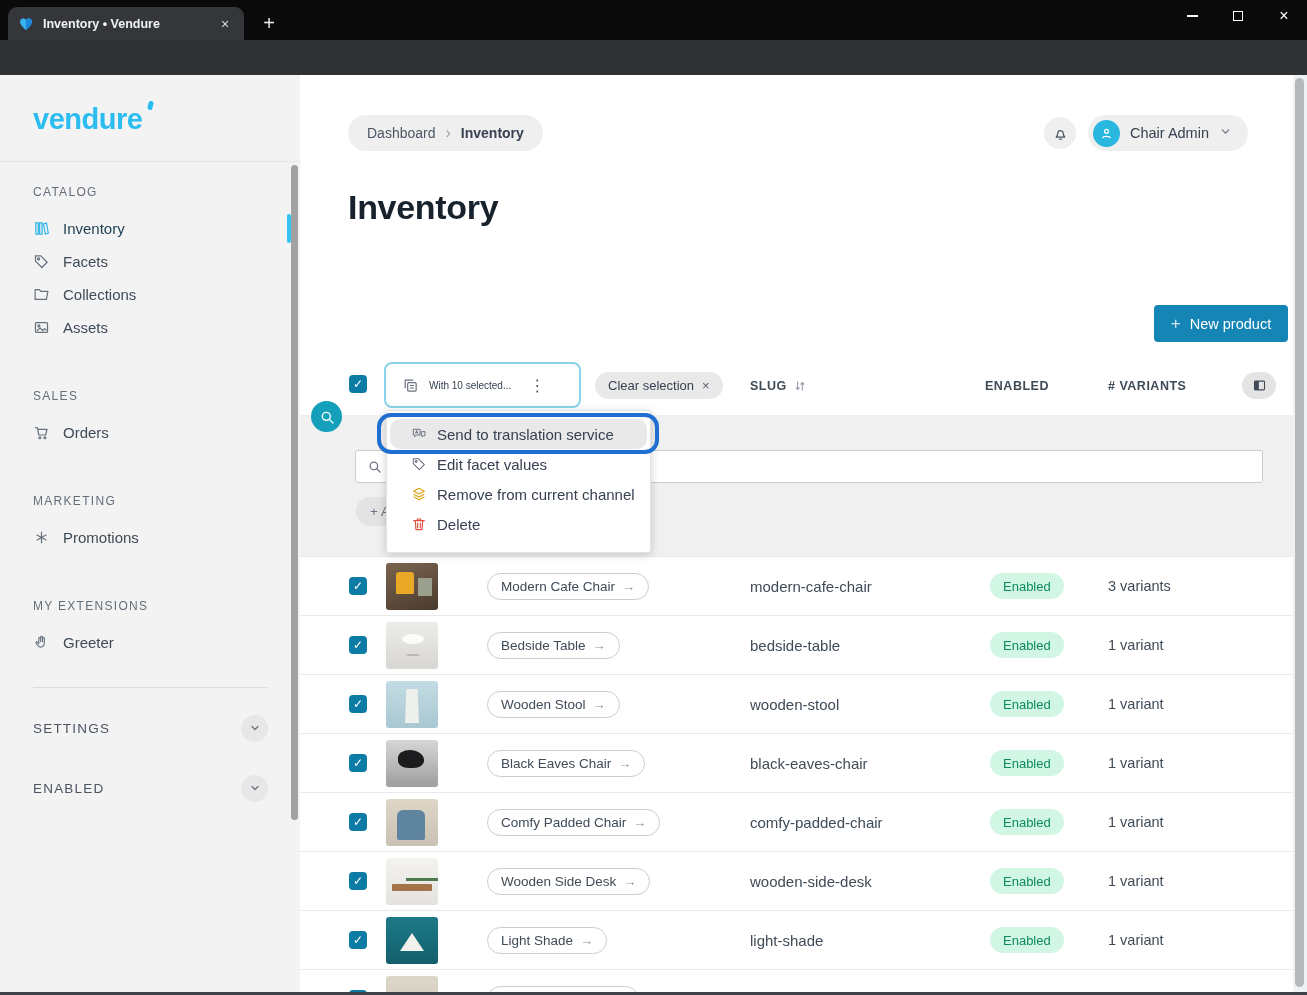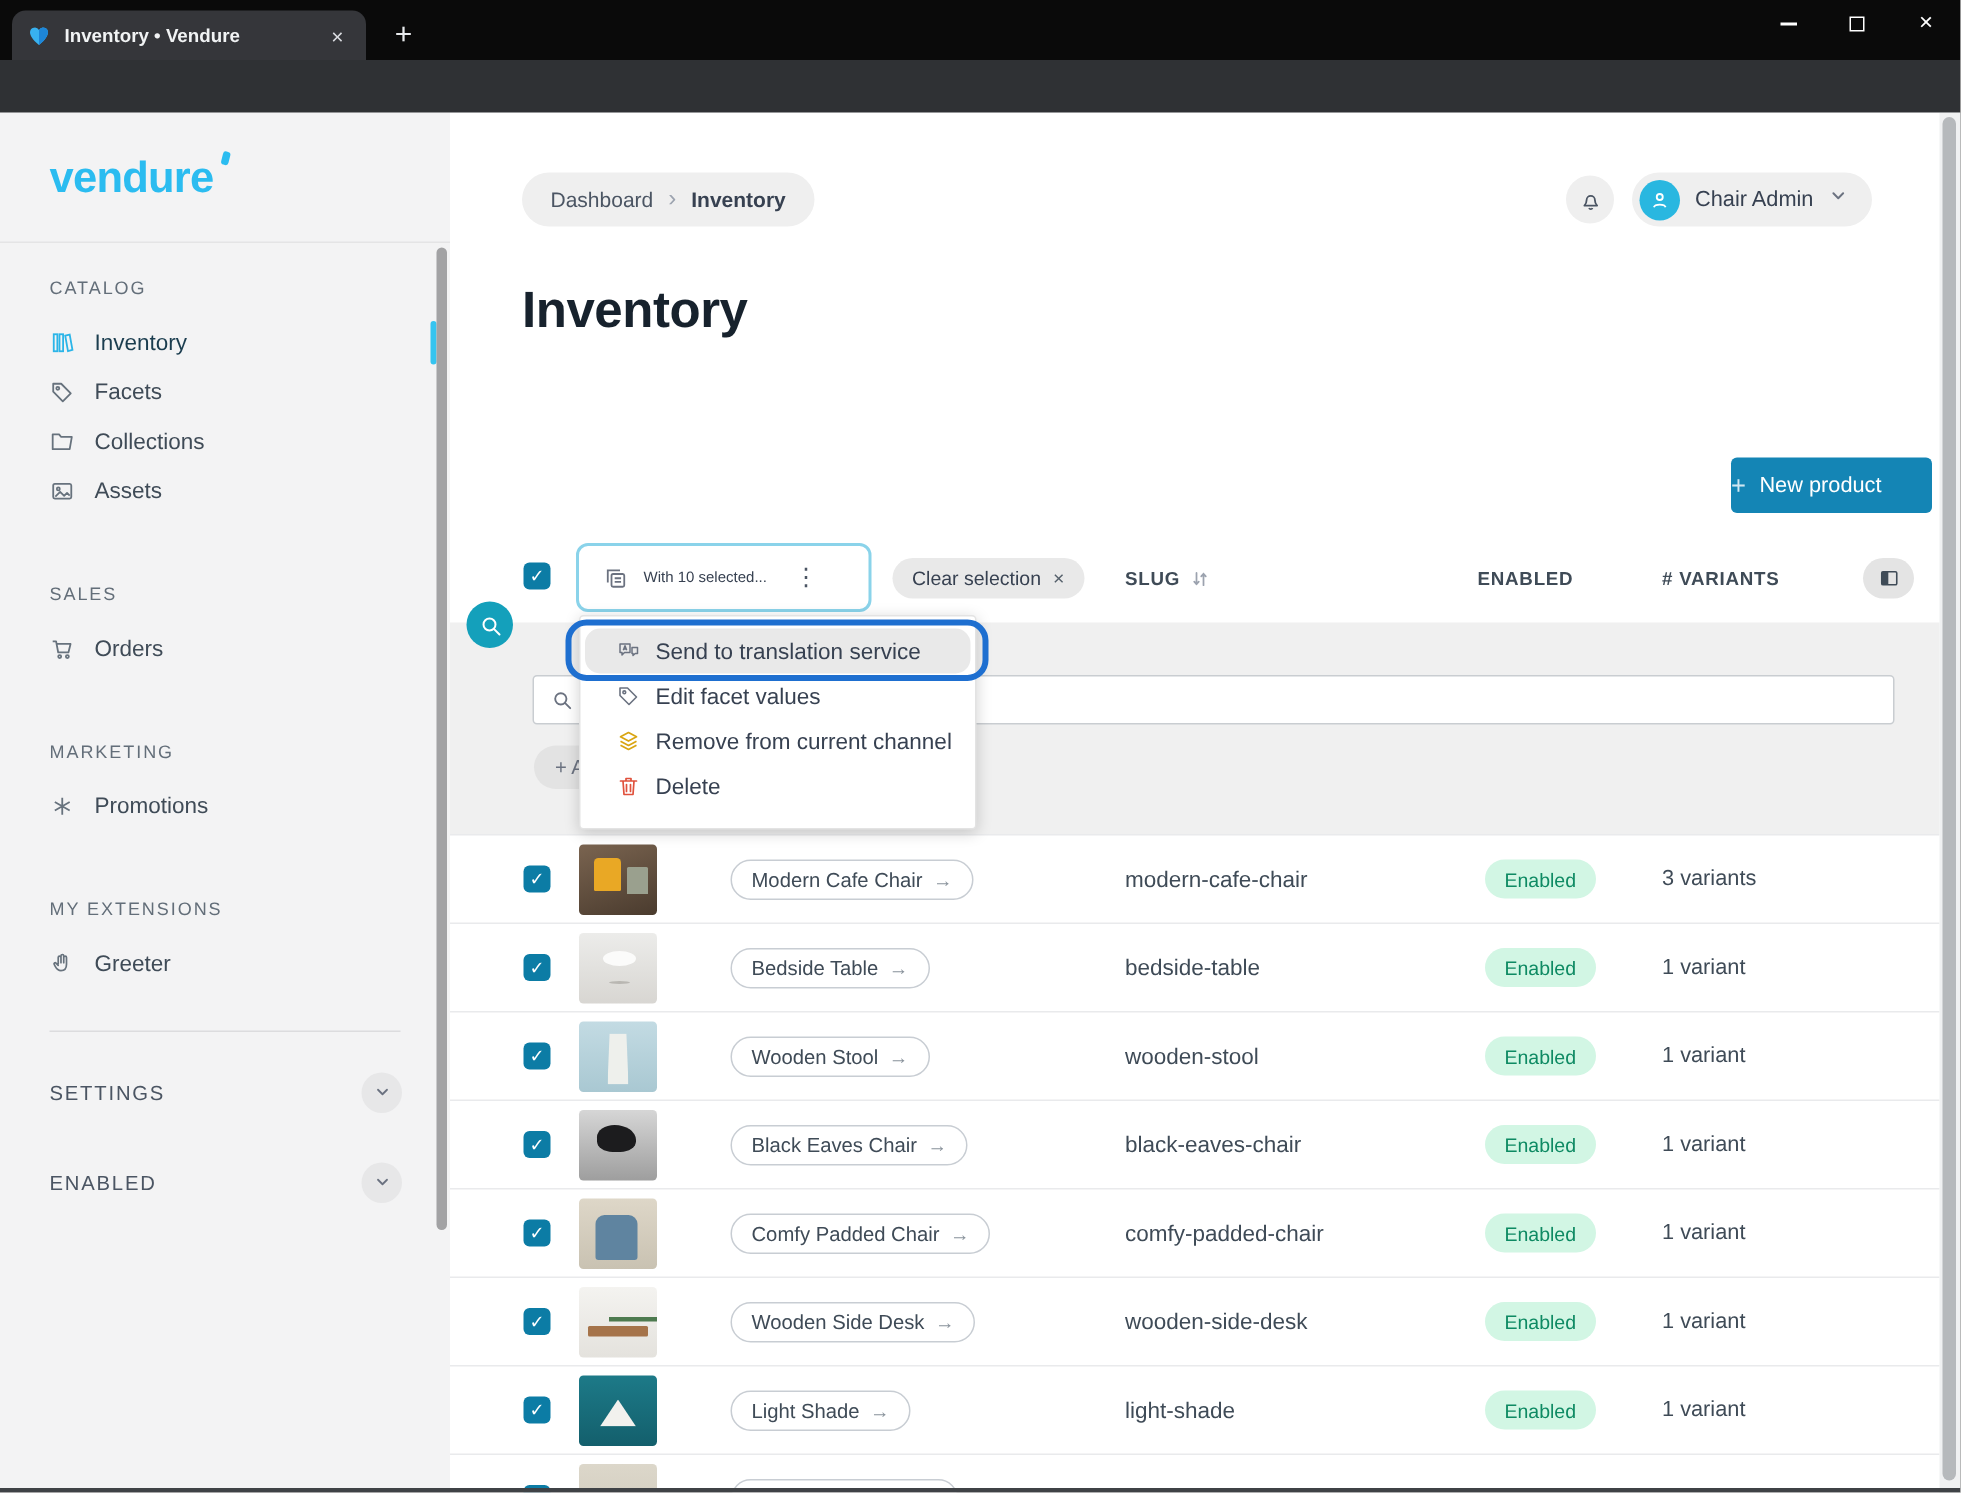--- a/index.html
+++ b/index.html
@@ -73,21 +73,21 @@
   .user-name { font-size:14.5px; color:#374151; }
   .user-pill .chev svg { width:13px; height:13px; color:#6b7280; }
 
   .page-title { position:absolute; left:48px; top:113px; font-size:34px; font-weight:700; color:#17222d; letter-spacing:-0.3px; }
 
   .tabs { position:absolute; left:48px; right:14px; top:183px; height:37px; border-bottom:1px solid #e6e8ea; display:flex; }
   .tab-item { position:relative; padding:0 17px; font-size:15px; color:#4b5563; display:flex; align-items:center; margin-right:10px; }
   .tab-item.active { color:#0c7389; font-weight:700; }
   .tab-item.active::after { content:""; position:absolute; left:0; right:0; bottom:-1px; height:3px; background:#0c7389; }
 
-  .new-product-btn { position:absolute; left:854px; top:230px; width:134px; height:37px; background:#1485b5; border-radius:4px; color:#fff; font-size:14.5px; display:flex; align-items:center; gap:9px; }
+  .new-product-btn { position:absolute; left:854px; top:230px; width:134px; height:37px; background:#1485b5; border-radius:4px; color:#fff; font-size:14.5px; display:flex; align-items:center; justify-content:center; gap:9px; }
   .new-product-btn .plus { font-size:17px; color:#cfe7f2; font-weight:400; }
 
   .checkbox { width:18px; height:18px; background:#0c7ca5; border-radius:4px; display:flex; align-items:center; justify-content:center; color:#fff; font-size:12px; }
   .i-check::before { content:"\2713"; }
 
   .bulk-checkbox { position:absolute; left:49px; top:300px; }
   .bulk-btn { position:absolute; left:84px; top:287px; width:197px; height:46px; background:#fff; border:2px solid #8ad3ea; border-radius:8px; display:flex; align-items:center; padding:0 12px 0 16px; gap:10px; }
   .bulk-btn svg { width:17px; height:17px; color:#6b7280; }
   .bulk-label { font-size:10px; color:#374151; white-space:nowrap; }
   .kebab { margin-left:8px; color:#4b5563; font-size:16px; }

